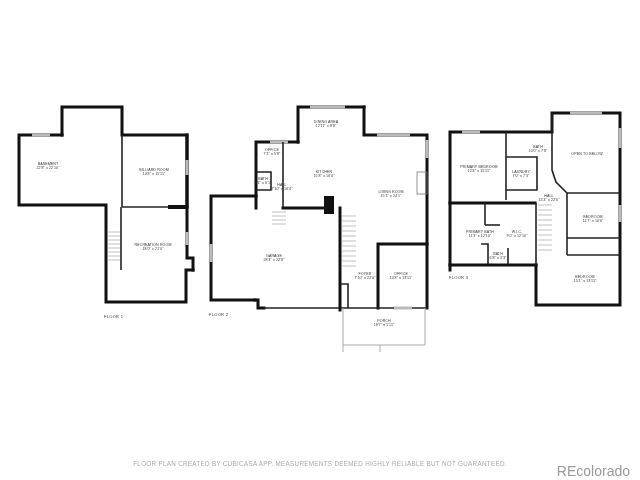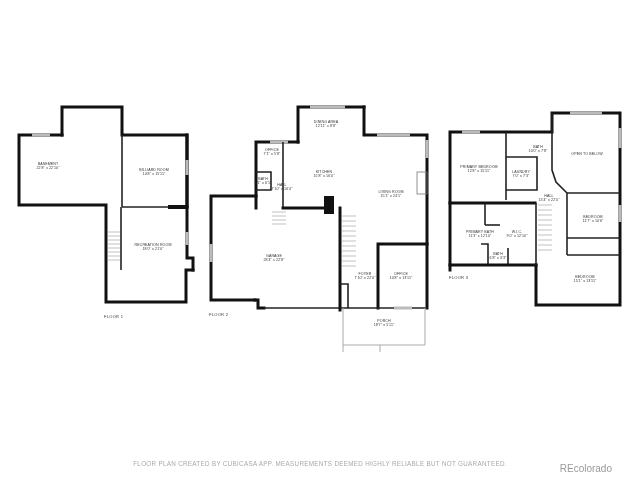--- a/index.html
+++ b/index.html
@@ -5,21 +5,21 @@
   html,body{margin:0;padding:0;background:#fff;}
   body{width:640px;height:480px;position:relative;overflow:hidden;font-family:"Liberation Sans",sans-serif;}
   svg#plan{position:absolute;left:0;top:0;}
   .wall{stroke:#111;stroke-width:3;fill:none;stroke-linecap:square;}
   .thin{stroke:#222;stroke-width:1.6;fill:none;}
   .win{stroke:#bbb;stroke-width:3;fill:none;}
   .stair{stroke:#999;stroke-width:0.6;fill:none;}
   .lbl{position:absolute;font-size:3.6px;color:#333;text-align:center;line-height:4.4px;transform:translateX(-50%);white-space:nowrap;letter-spacing:0.1px;}
   .floor-lbl{position:absolute;font-size:4px;color:#333;letter-spacing:0.3px;}
   .footer{position:absolute;left:0;width:640px;top:460px;text-align:center;font-size:6.3px;color:#a9a9a9;letter-spacing:0.3px;}
-  .brand{position:absolute;right:28px;top:463px;font-size:10px;color:#9a9a9a;}
+  .brand{position:absolute;right:10px;top:463px;font-size:14px;color:#9a9a9a;}
 </style>
 </head>
 <body>
 
 <svg id="plan" width="640" height="480" viewBox="0 0 640 480">
 
   <g>
 
     <polyline class="wall" points="62,135 62,107 122,107 122,135 187,135 187,207"></polyline>
     <polyline class="wall" points="62,135 19,135 19,205 106,205 106,302 186,302 186,270 193,270"></polyline>

